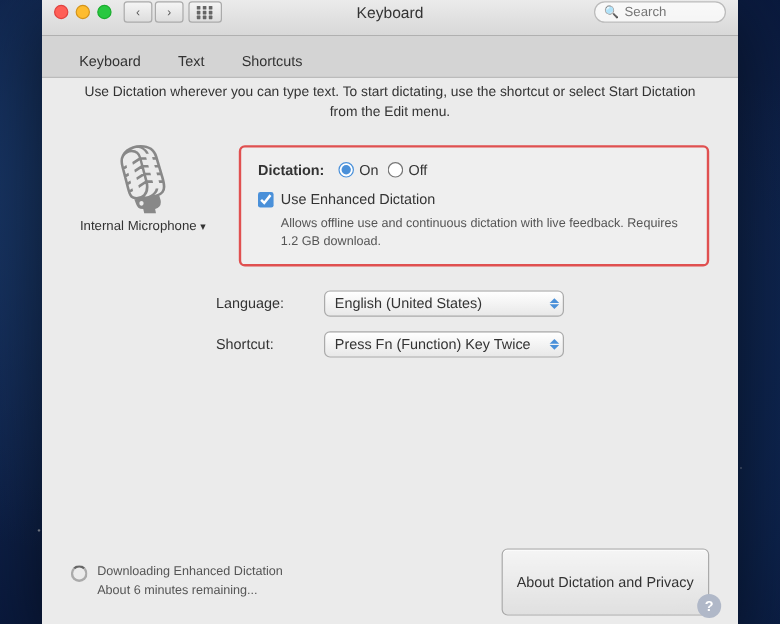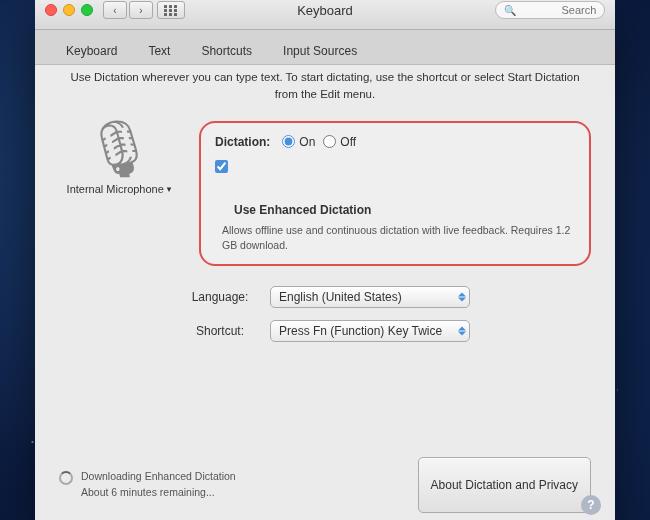--- a/index.html
+++ b/index.html
@@ -152,21 +152,20 @@
       width: 110px;
     }
 
     .search-box input {
       border: none;
       background: transparent;
       font-size: 11px;
       color: #888;
       outline: none;
       width: 80px;
-      margin-left: 41px;
     }
 
     
     .tabs {
       background: #d4d4d4;
       padding: 8px 16px 0;
       display: flex;
       gap: 0;
       border-bottom: 1px solid #bbb;
     }
@@ -229,21 +228,21 @@
       color: #333;
       display: flex;
       align-items: center;
       gap: 3px;
     }
 
     
     .dictation-box {
       flex: 1;
       border: 2px solid #e05050;
-      border-radius: 16px;
+      border-radius: 5px;
       background: rgba(255,255,255,0.2);
       padding: 12px 14px;
     }
 
     .radio-row {
       display: flex;
       align-items: center;
       gap: 8px;
       margin-bottom: 10px;
     }
@@ -281,45 +280,44 @@
       width: 13px;
       height: 13px;
       margin-top: 1px;
       cursor: pointer;
       accent-color: #4a90d9;
     }
 
     .enhanced-text {
       font-size: 12px;
       color: #333;
-      font-weight: 700;
-      margin-top: 44px;
+      font-weight: 400;
     }
 
     .enhanced-desc {
       font-size: 10.5px;
       color: #555;
       line-height: 1.4;
-      margin-left: 7px;
+      margin-left: 19px;
     }
 
     
     .form-row {
       display: flex;
       align-items: center;
       justify-content: center;
       gap: 10px;
       margin-bottom: 12px;
     }
 
     .form-label {
       font-size: 12px;
       color: #333;
       font-weight: 500;
-      text-align: center;
+      text-align: left;
       width: 80px;
     }
 
     .select-wrap {
       position: relative;
       display: flex;
       align-items: flex-end;
     }
 
     .select-box {
@@ -462,21 +460,20 @@
     <div class="search-box">
       <span style="color:#aaa;font-size:10px;">🔍</span>
       <input type="text" placeholder="Search" style="">
     </div>
   </div>
 
   <div class="tabs">
     <div class="tab">Keyboard</div>
     <div class="tab">Text</div>
     <div class="tab">Shortcuts</div>
-    <div class="tab">Input Sources</div>
   </div>
 
   <div class="content">
     <div class="description">Use Dictation wherever you can type text. To start dictating,
 use the shortcut or select Start Dictation from the Edit menu.</div>
 
     <div class="main-area">
 
       <div class="mic-section">
         <div class="mic-icon">🎙</div>

